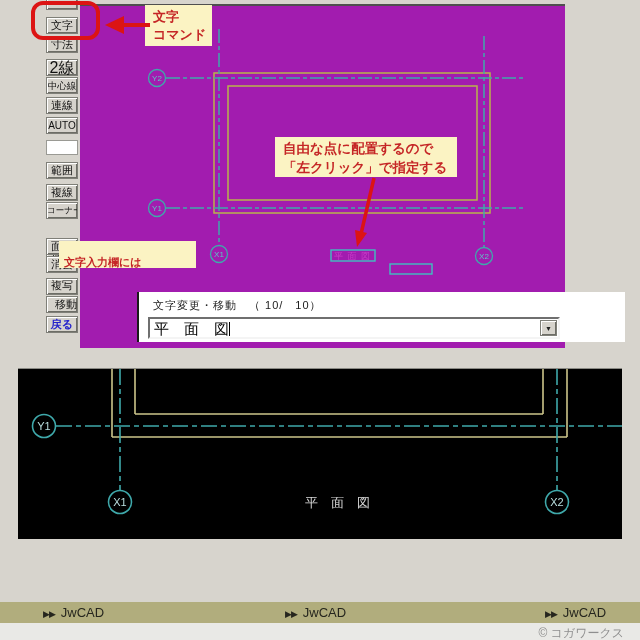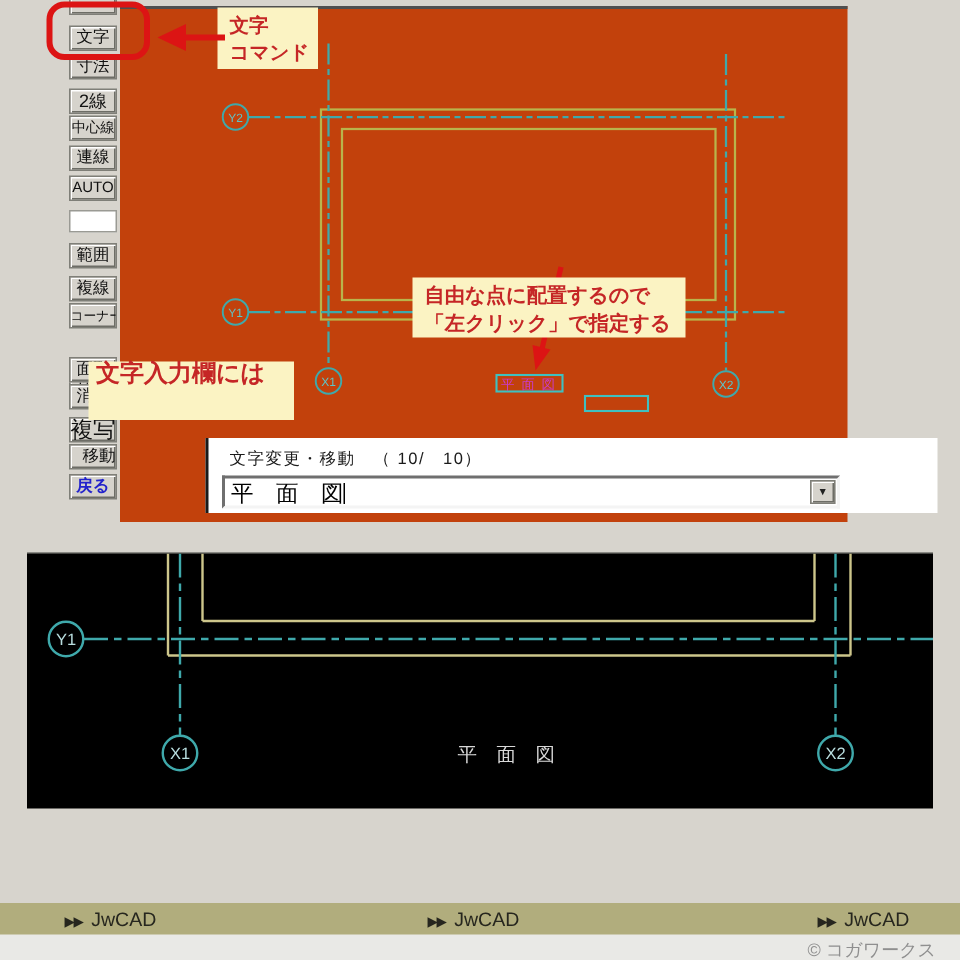--- a/index.html
+++ b/index.html
@@ -10,42 +10,42 @@
 
   
   .toolbar { position:absolute; left:45px; top:0; width:35px; height:348px; overflow:hidden; }
   .tbtn { position:absolute; left:1px; width:32px; height:17px; background:#d6d3cc;
           border:1px solid #7f7f78; box-shadow:inset 1px 1px 0 #ffffff, inset -1px -1px 0 #6d6d66;
           color:#111; text-align:center; line-height:15px; white-space:nowrap; overflow:hidden; cursor:pointer; }
   .tbtn.blue { color:#2323cc; font-weight:bold; }
   .tspacer { position:absolute; left:1px; top:140px; width:32px; height:15px; background:#ffffff; border:1px solid #9a9a94; }
 
   
-  .canvas-top { position:absolute; left:80px; top:4px; width:485px; height:344px; background:#c2410c;
+  .canvas-top { position:absolute; left:80px; top:4px; width:485px; height:344px; background:#a21caf;
                 border-top:2px solid #4f4f4f; }
   .canvas-top svg, .canvas-bottom svg { position:absolute; left:0; top:0; }
 
   
   .dialog { position:absolute; left:57px; top:286px; width:488px; height:50px; background:#ffffff;
             border-left:2px solid #1a1a1a; }
   .dialog-title { position:absolute; left:14px; top:6px; font-size:11px; color:#1a1a1a; letter-spacing:1px; }
   .combo { position:absolute; left:9px; top:25px; width:412px; height:22px; background:#fff;
            border:2px solid; border-color:#6f6f6f #f4f4f4 #f4f4f4 #6f6f6f; }
   .combo-value { position:absolute; left:4px; top:1px; font-size:15px; color:#000; white-space:pre; }
   .caret { display:inline-block; width:1px; height:14px; background:#000; vertical-align:-2px; }
   .combo-arrow { position:absolute; right:1px; top:1px; width:17px; height:16px; background:#d6d3cc;
                  border:1px solid #7f7f78; box-shadow:inset 1px 1px 0 #fff, inset -1px -1px 0 #6d6d66;
                  font-size:7px; color:#222; text-align:center; line-height:15px; cursor:pointer; }
 
   
   .ann { position:absolute; background:#fbf3c3; color:#c52626; font-weight:bold; z-index:5; }
   .ann div { white-space:nowrap; }
   .ann-command { left:145px; top:5px; width:67px; height:41px; font-size:13px; line-height:18px; padding:3px 0 0 8px; }
-  .ann-place { left:275px; top:137px; width:182px; height:40px; font-size:13.5px; line-height:19px; padding:2px 0 0 8px;margin-top:48px; }
-  .ann-input { left:59px; top:241px; width:137px; height:39px; font-size:16px; line-height:18px; padding:0 0 0 5px; }
+  .ann-place { left:275px; top:137px; width:182px; height:40px; font-size:13.5px; line-height:19px; padding:2px 0 0 8px; }
+  .ann-input { left:59px; top:241px; width:137px; height:27px; font-size:11px; line-height:18px; padding:12px 0 0 5px; }
 
   .red-highlight { position:absolute; left:31px; top:1px; width:69px; height:39px;
                    border:4px solid #dc1414; border-radius:12px; z-index:6; }
   .arrow-overlay { position:absolute; left:0; top:0; width:640px; height:360px; z-index:7; pointer-events:none; }
 
   
   .canvas-bottom { position:absolute; left:18px; top:368px; width:604px; height:171px; background:#000;
                    border-top:1px solid #8a8a84; }
 
   
@@ -58,31 +58,31 @@
 </head>
 <body>
 
 <div class="top-area">
 
   <div class="toolbar">
     <div class="tspacer"></div>
   <div class="tbtn" style="top: -7px;"></div>
       <div class="tbtn" style="top: 17px; font-size: 11px;">文字</div>
       <div class="tbtn" style="top: 36px; font-size: 11px;">寸法</div>
-      <div class="tbtn" style="top: 59px; font-size: 12px;">2線</div>
+      <div class="tbtn" style="top: 59px; font-size: 16px;">2線</div>
       <div class="tbtn" style="top: 77px; font-size: 9.5px;">中心線</div>
       <div class="tbtn" style="top: 97px; font-size: 11px;">連線</div>
       <div class="tbtn" style="top: 117px; font-size: 10px;">AUTO</div>
       <div class="tbtn" style="top: 162px; font-size: 11px;">範囲</div>
       <div class="tbtn" style="top: 184px; font-size: 11px;">複線</div>
       <div class="tbtn" style="top: 202px; font-size: 8.5px;">コーナー</div>
       <div class="tbtn" style="top: 220px; font-size: 11px; margin-top: 25px;">伸縮</div>
       <div class="tbtn" style="top: 238px; font-size: 11px;">面取</div>
       <div class="tbtn" style="top: 256px; font-size: 11px;">消去</div>
-      <div class="tbtn" style="top: 278px; font-size: 15px;">複写</div>
+      <div class="tbtn" style="top: 278px; font-size: 11px; font-family: Liberation Mono, monospace;">複写</div>
       <div class="tbtn" style="top: 296px; font-size: 11px; text-align: right;">移動</div>
       <div class="tbtn blue" style="top: 316px; font-size: 11px;">戻る</div>
     </div>
 
   <div class="canvas-top">
     <svg width="485" height="344" viewBox="0 0 485 344">
 
       <rect x="134" y="67" width="276" height="140" fill="none" stroke="#b9b44b" stroke-width="1.5"></rect>
       <rect x="148" y="80" width="249" height="114" fill="none" stroke="#b9b44b" stroke-width="1.5"></rect>
 

